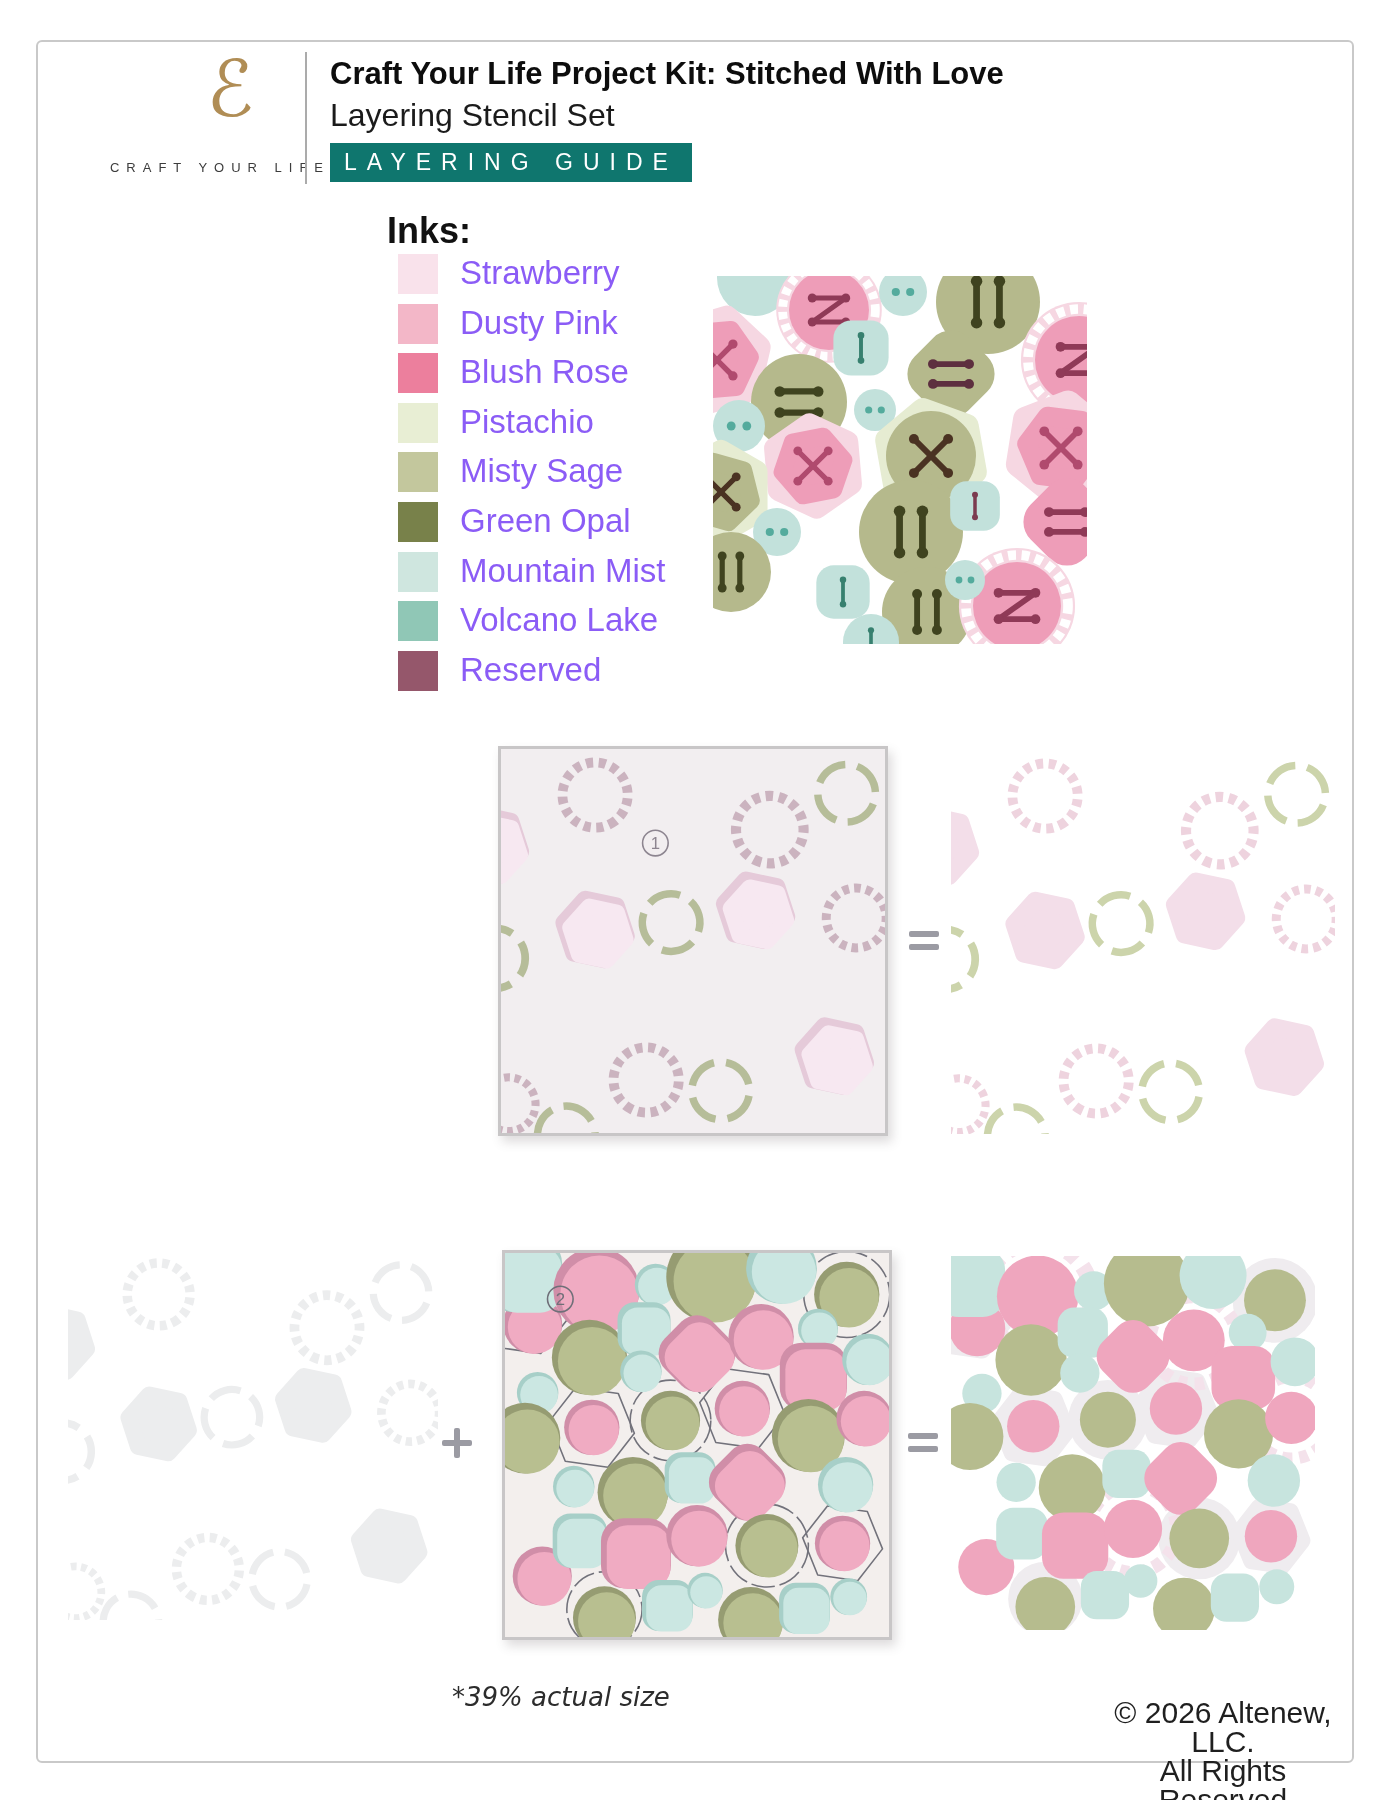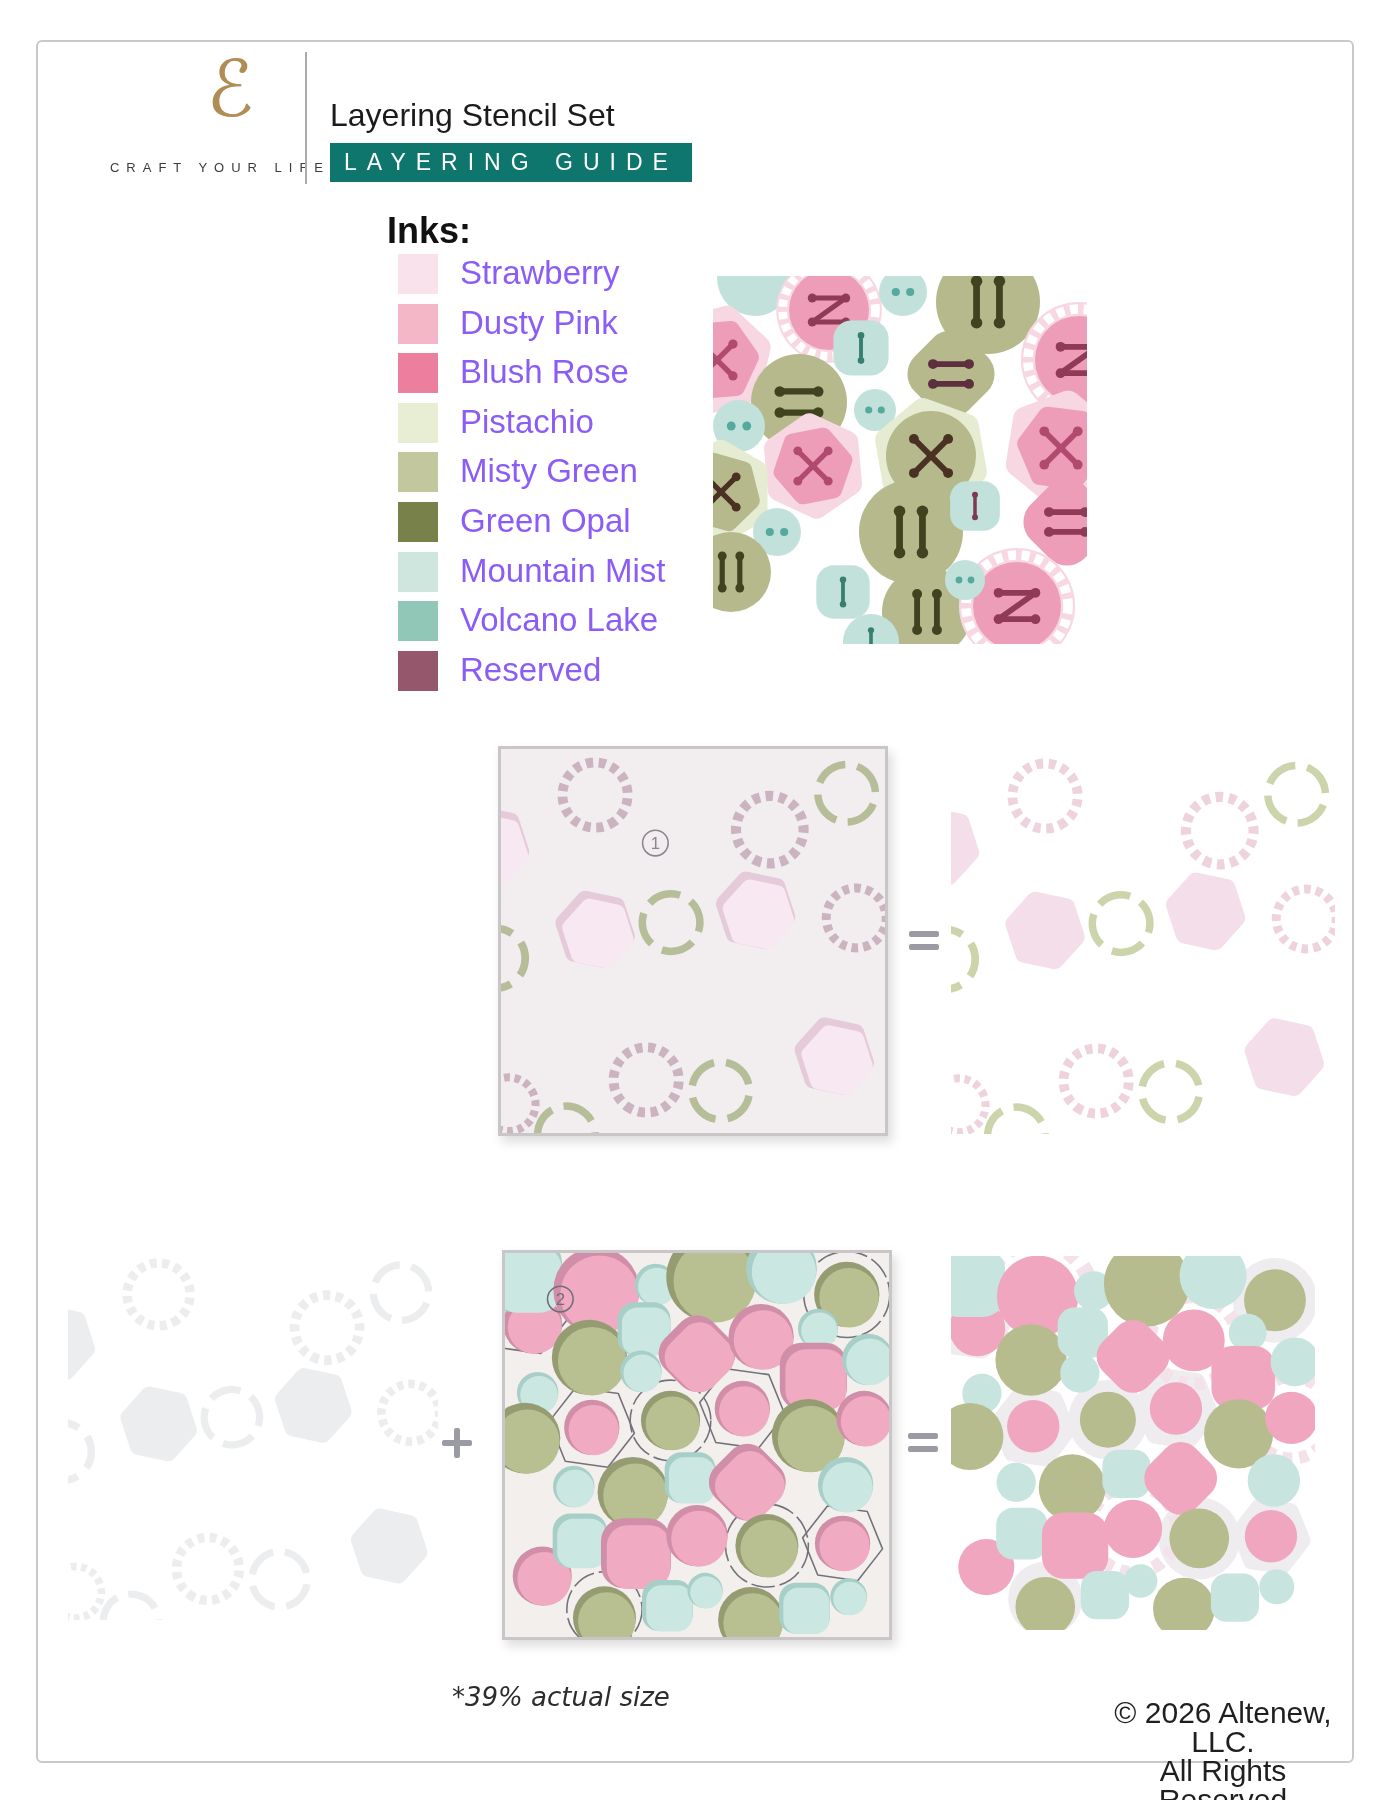--- a/index.html
+++ b/index.html
@@ -47,20 +47,21 @@
 <body>
 
 <div id="page">
   <div id="frame"></div>
 
   <div id="brand">
     <div class="mono">ℰ</div>
     <div class="tag">CRAFT YOUR LIFE</div>
   </div>
   <div id="hdr-divider"></div>
+  <div id="doc-title">Craft Your Life Project Kit: Stitched With Love</div>
   <div id="doc-subtitle">Layering Stencil Set</div>
   <div id="badge">LAYERING GUIDE</div>
 
   <div id="inks-heading">Inks:</div>
   <div id="inks-list">
       <div class="ink-row" style="top: 252px;">
         <div class="ink-swatch" style="background: rgb(249, 226, 235);"></div>
         <div class="ink-label">Strawberry</div>
       </div>
       <div class="ink-row" style="top: 301.6px;">
@@ -70,21 +71,21 @@
       <div class="ink-row" style="top: 351.2px;">
         <div class="ink-swatch" style="background: rgb(236, 127, 157);"></div>
         <div class="ink-label">Blush Rose</div>
       </div>
       <div class="ink-row" style="top: 400.8px;">
         <div class="ink-swatch" style="background: rgb(232, 238, 212);"></div>
         <div class="ink-label">Pistachio</div>
       </div>
       <div class="ink-row" style="top: 450.4px;">
         <div class="ink-swatch" style="background: rgb(195, 199, 157);"></div>
-        <div class="ink-label">Misty Green</div>
+        <div class="ink-label">Misty Sage</div>
       </div>
       <div class="ink-row" style="top: 500px;">
         <div class="ink-swatch" style="background: rgb(120, 129, 74);"></div>
         <div class="ink-label">Green Opal</div>
       </div>
       <div class="ink-row" style="top: 549.6px;">
         <div class="ink-swatch" style="background: rgb(207, 230, 223);"></div>
         <div class="ink-label">Mountain Mist</div>
       </div>
       <div class="ink-row" style="top: 599.2px;">

